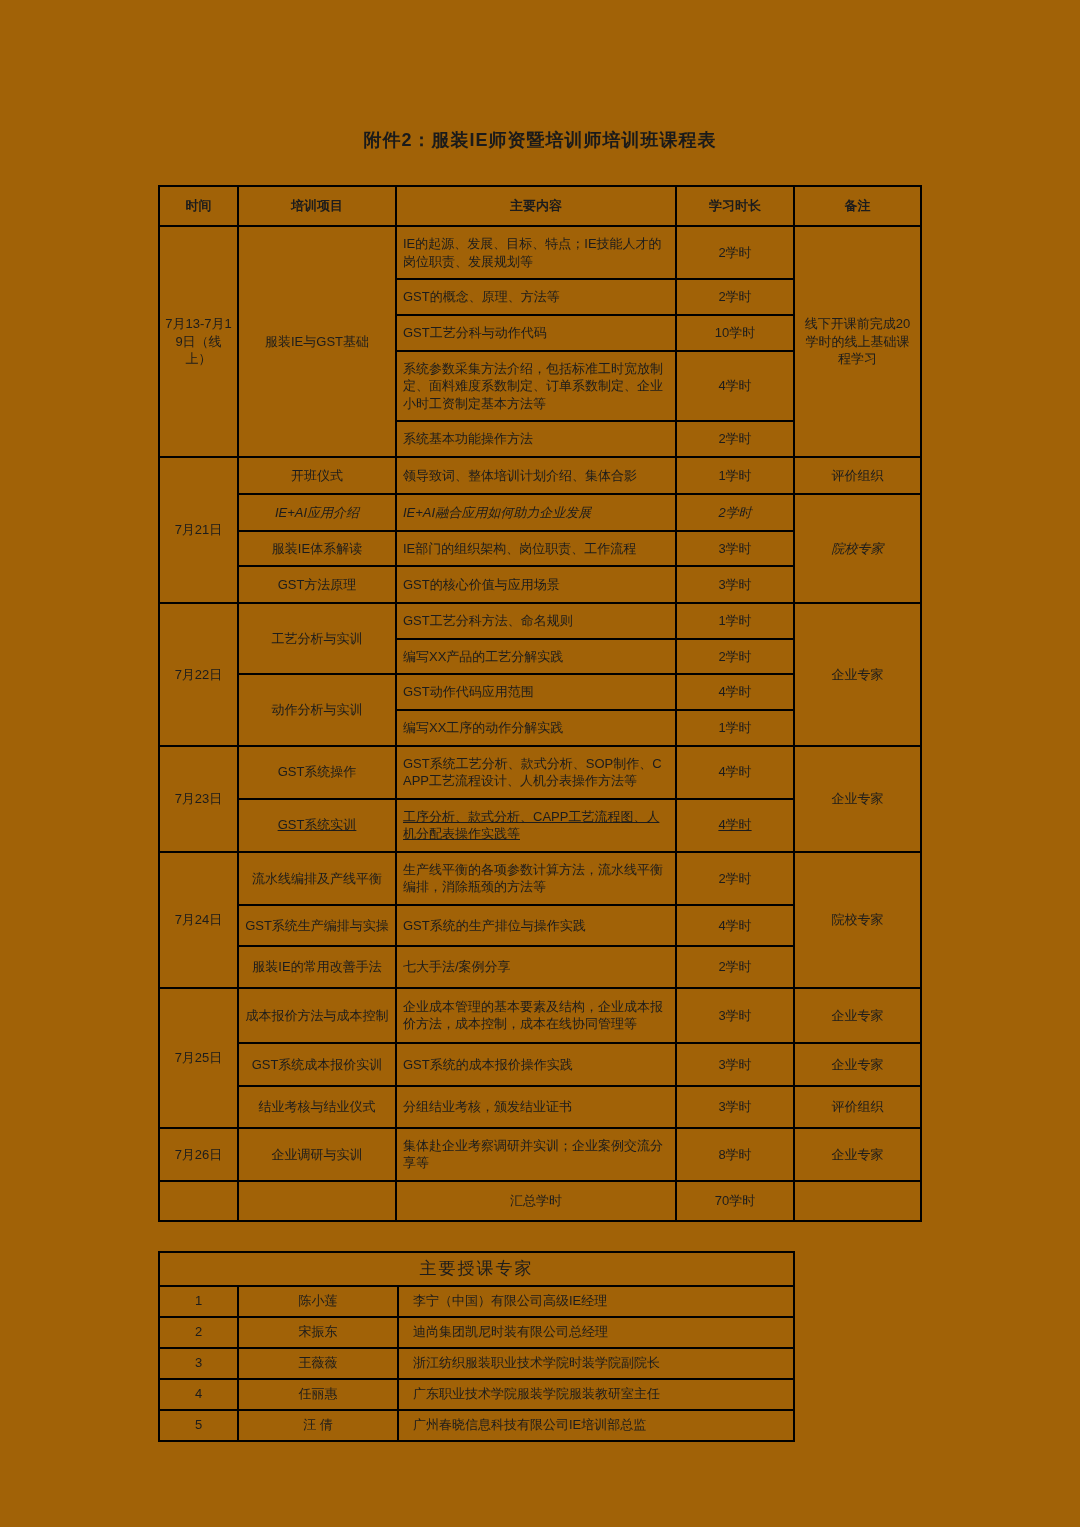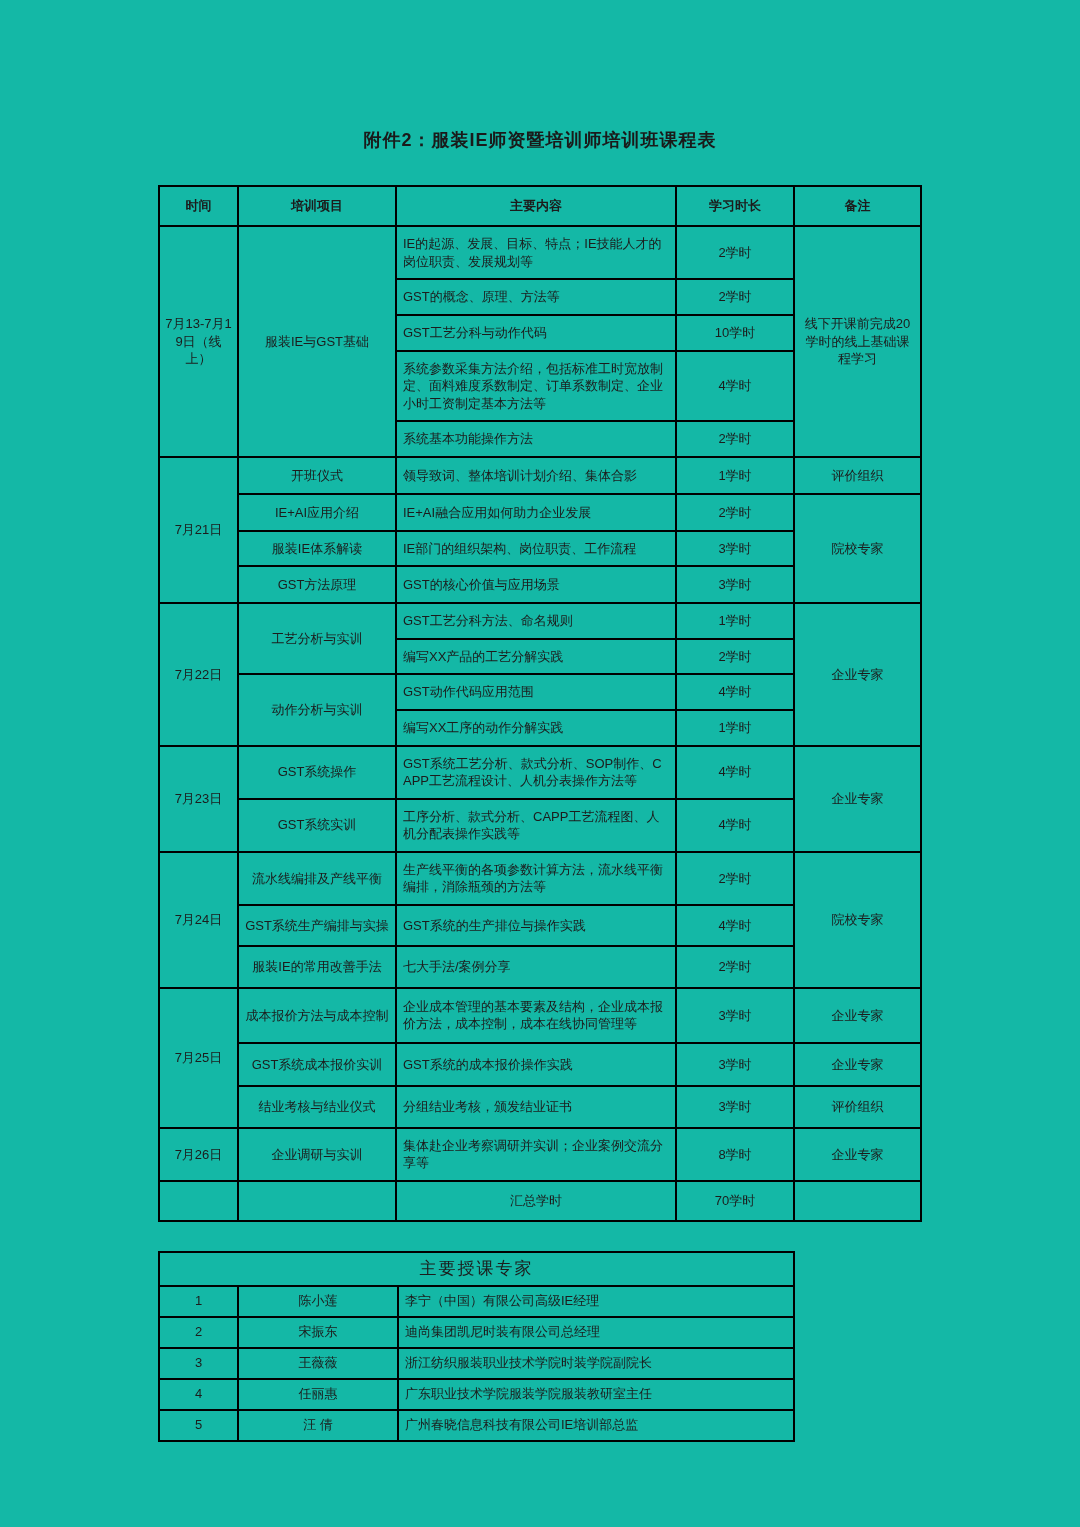--- a/index.html
+++ b/index.html
@@ -6,21 +6,21 @@
     margin: 0;
     padding: 0;
     background: #ffffff;
     font-family: "Liberation Sans", "DejaVu Sans", sans-serif;
     color: #1c1c1c;
   }
   .page {
     position: relative;
     width: 1080px;
     height: 1527px;
-    background: #14b8a6;
+    background: #a16207;
     overflow: hidden;
   }
   .doc-title {
     margin: 0;
     padding-top: 128px;
     text-align: center;
     font-size: 18px;
     font-weight: bold;
     color: #1a1a1a;
     letter-spacing: 1px;
@@ -68,21 +68,21 @@
   table.experts {
     border-collapse: collapse;
     table-layout: fixed;
     margin: 29px 0 0 158px;
     width: 635px;
     font-size: 13px;
     line-height: 1.3;
   }
   table.experts th, table.experts td {
     border: 2px solid #000;
-    padding: 2px 6px;
+    padding: 2px 14px;
     vertical-align: middle;
   }
   table.experts th.exp-title {
     font-size: 17px;
     font-weight: normal;
     text-align: center;
     height: 28px;
     letter-spacing: 2px;
   }
   table.experts td {
@@ -147,21 +147,21 @@
         <td>2学时</td>
       </tr>
 
       <tr style="height:37px;">
         <td rowspan="4">7月21日</td>
         <td>开班仪式</td>
         <td class="content">领导致词、整体培训计划介绍、集体合影</td>
         <td>1学时</td>
         <td>评价组织</td>
       </tr>
-      <tr style="height:37px;">
+      <tr style="height:37px;font-style:italic;">
         <td>IE+AI应用介绍</td>
         <td class="content">IE+AI融合应用如何助力企业发展</td>
         <td>2学时</td>
         <td rowspan="3">院校专家</td>
       </tr>
       <tr style="height:33px;">
         <td>服装IE体系解读</td>
         <td class="content">IE部门的组织架构、岗位职责、工作流程</td>
         <td>3学时</td>
       </tr>
@@ -192,21 +192,21 @@
         <td>1学时</td>
       </tr>
 
       <tr style="height:47px;">
         <td rowspan="2">7月23日</td>
         <td>GST系统操作</td>
         <td class="content">GST系统工艺分析、款式分析、SOP制作、CAPP工艺流程设计、人机分表操作方法等</td>
         <td>4学时</td>
         <td rowspan="2">企业专家</td>
       </tr>
-      <tr style="height:44px;">
+      <tr style="height:44px;text-decoration:underline;">
         <td>GST系统实训</td>
         <td class="content">工序分析、款式分析、CAPP工艺流程图、人机分配表操作实践等</td>
         <td>4学时</td>
       </tr>
 
       <tr style="height:52px;">
         <td rowspan="3">7月24日</td>
         <td>流水线编排及产线平衡</td>
         <td class="content">生产线平衡的各项参数计算方法，流水线平衡编排，消除瓶颈的方法等</td>
         <td>2学时</td>

